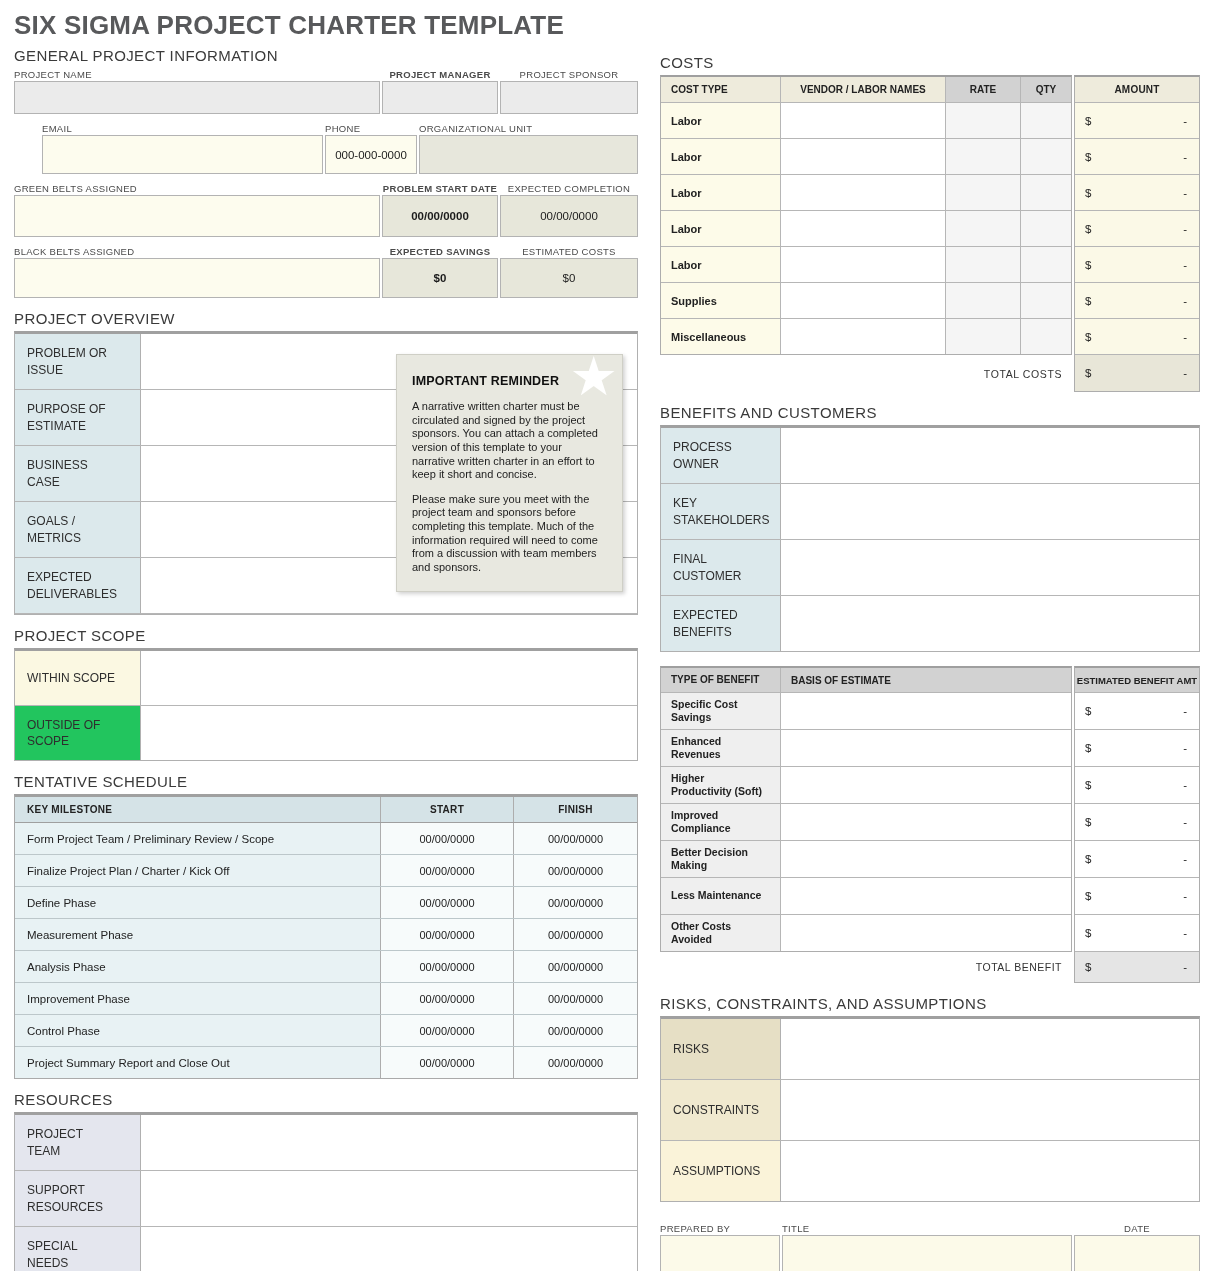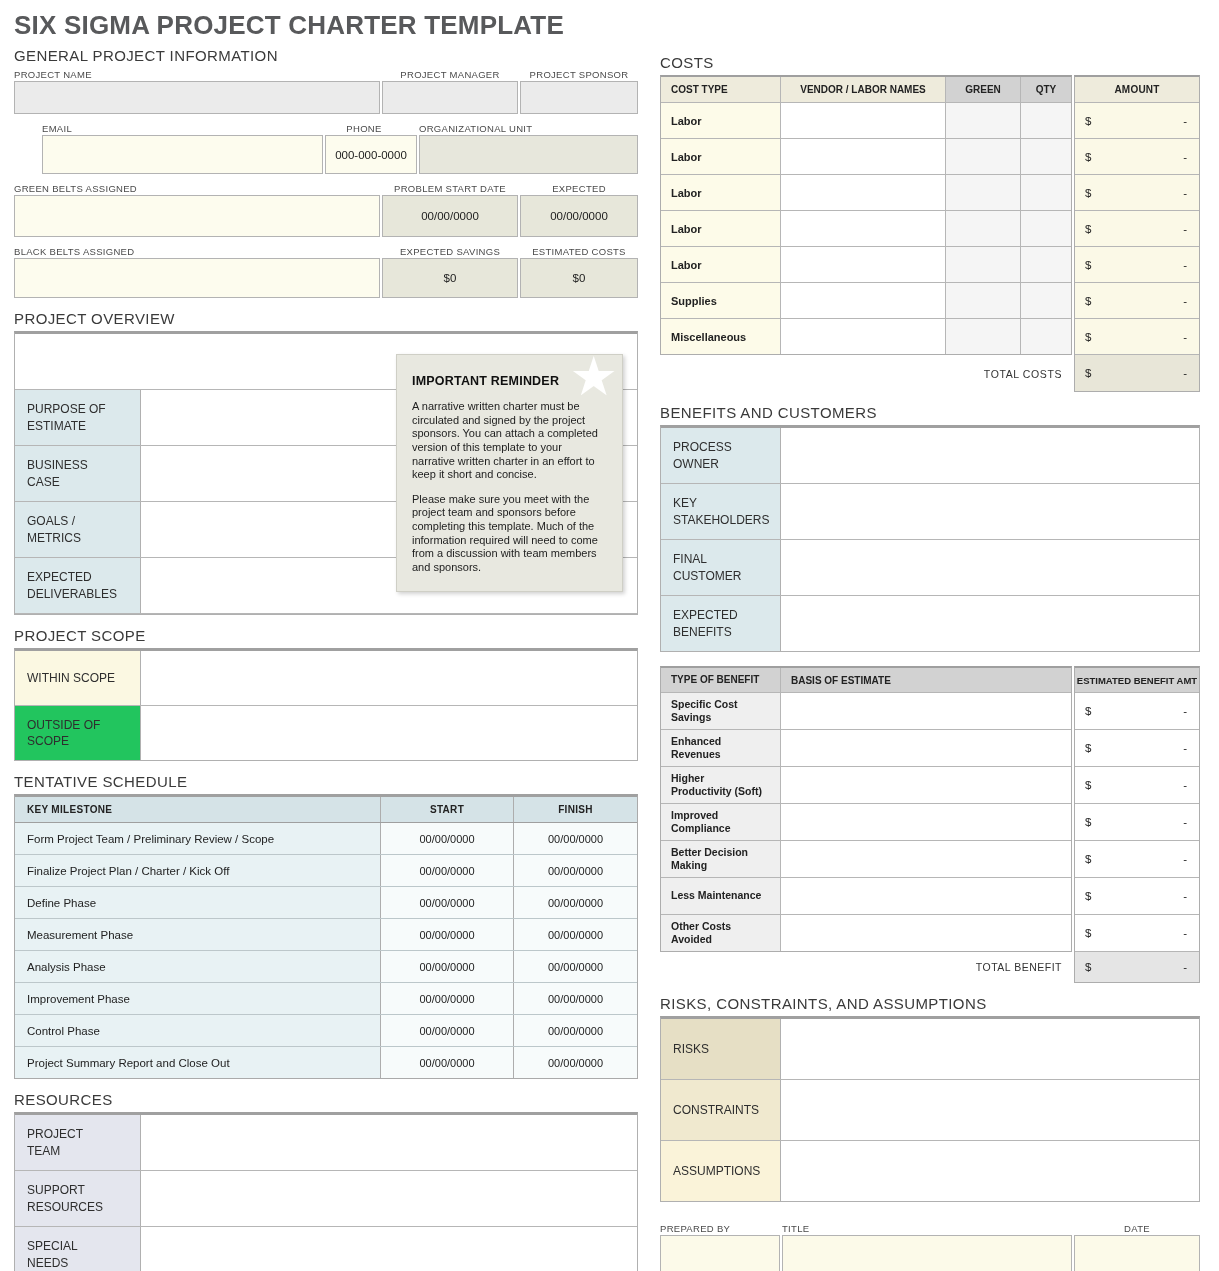--- a/index.html
+++ b/index.html
@@ -10,23 +10,23 @@
 
   .title{font-size:26px;font-weight:bold;color:#58595b;margin:2px 0 6px 0;letter-spacing:.2px;}
   .sec-head{font-size:15px;font-weight:400;color:#3a3a3a;letter-spacing:.4px;margin:12px 0 4px 0;}
   .sec-head.first{margin-top:2px;}
 
   
   .g-row{display:flex;gap:2px;margin-bottom:8px;}
   .field{display:flex;flex-direction:column;box-sizing:border-box;}
   .f-label{font-size:9.5px;color:#4a4a4a;letter-spacing:.3px;height:13px;line-height:13px;}
   .f-label.center{text-align:center;}
-  .f-label.right{text-align:center;padding-right:14px;}
+  .f-label.right{text-align:left;padding-right:14px;}
   .box{border:1px solid #b3b3b3;box-sizing:border-box;display:flex;align-items:center;justify-content:center;font-size:11.5px;color:#1c1c1c;}
-  .w-wide{width:366px;} .w-mid{width:136px;} .w-last{flex:1;}
+  .w-wide{width:366px;} .w-mid{width:116px;font-weight:bold;} .w-last{flex:1;}
   .w-email{width:281px;margin-left:28px;} .w-phone{width:92px;} 
   .h33{height:33px;} .h39{height:39px;} .h42{height:42px;} .h40{height:40px;}
   .bg-gray{background:#ebebeb;} .bg-cream{background:#fdfcee;} .bg-olive{background:#e7e7dc;} .bg-tan{background:#e7e7da;}
 
   
   .tbl{border:1px solid #b0b0b0;border-top:3px solid #a0a0a0;background:#fff;}
   .trow{display:flex;border-bottom:1px solid #b6b6b6;}
   .trow:last-child{border-bottom:none;}
   .tlabel{flex:none;border-right:1px solid #b0b0b0;display:flex;align-items:center;padding-left:12px;box-sizing:border-box;font-size:12px;color:#2e2e2e;line-height:1.35;}
   .tlabel span{max-width:92px;}
@@ -162,20 +162,23 @@
       </div>
       <div class="field w-last">
         <div class="f-label center">ESTIMATED COSTS</div>
         <div class="box h40 bg-tan">$0</div>
       </div>
     </div>
 
     <div class="sec-head">PROJECT OVERVIEW</div>
     <div class="tbl overview-wrap">
       <div class="trow rh55">
+        <div class="tlabel lw126 lb-blue">
+            <span>PROBLEM OR ISSUE</span>
+          </div>
         <div class="tvalue"></div>
       </div>
       <div class="trow rh55">
         <div class="tlabel lw126 lb-blue">
             <span>PURPOSE OF ESTIMATE</span>
           </div>
         <div class="tvalue"></div>
       </div>
       <div class="trow rh55">
         <div class="tlabel lw126 lb-blue">
@@ -295,21 +298,21 @@
 
   <div class="col-right">
 
     <div class="sec-head first">COSTS</div>
     <div class="split mb12">
       <div class="split-left">
         <div class="split-main">
           <div class="crow head">
             <div class="cc cc-type">COST TYPE</div>
             <div class="cc cc-vendor">VENDOR / LABOR NAMES</div>
-            <div class="cc cc-rate">GREEN</div>
+            <div class="cc cc-rate">RATE</div>
             <div class="cc cc-qty">QTY</div>
           </div>
           <div class="crow">
             <div class="cc cc-type">Labor</div>
             <div class="cc cc-vendor"></div>
             <div class="cc cc-rate"></div>
             <div class="cc cc-qty"></div>
           </div>
           <div class="crow">
             <div class="cc cc-type">Labor</div>

